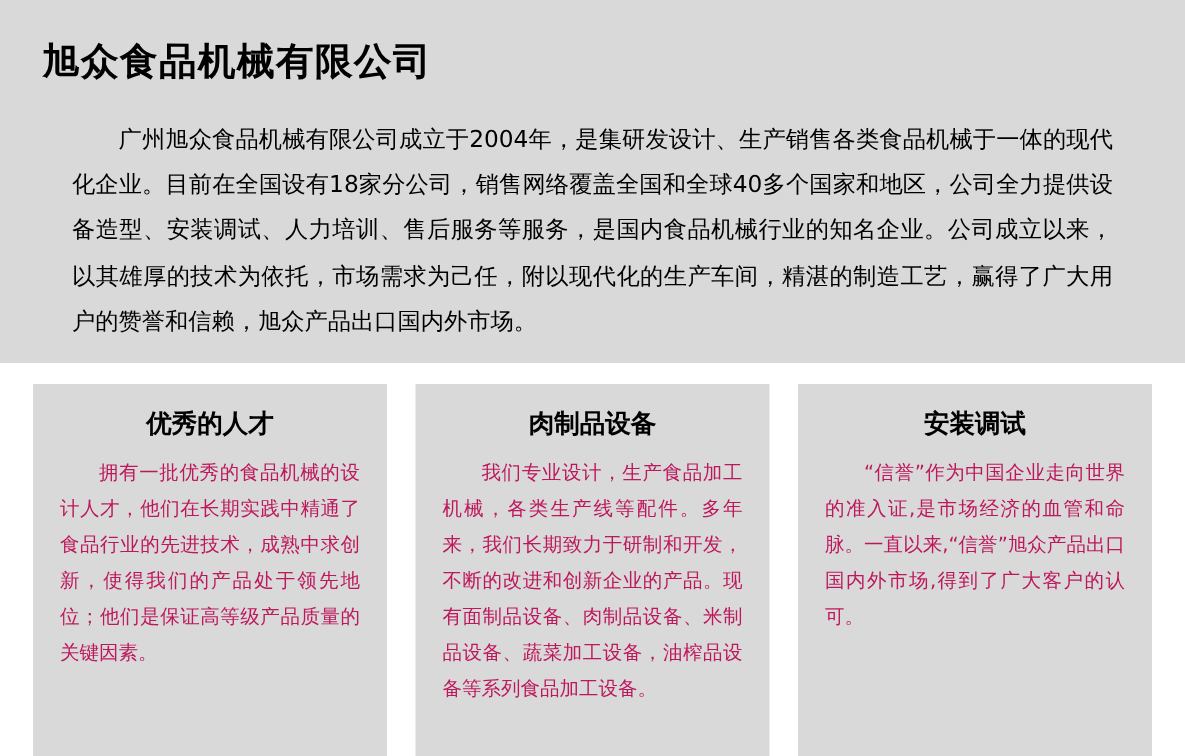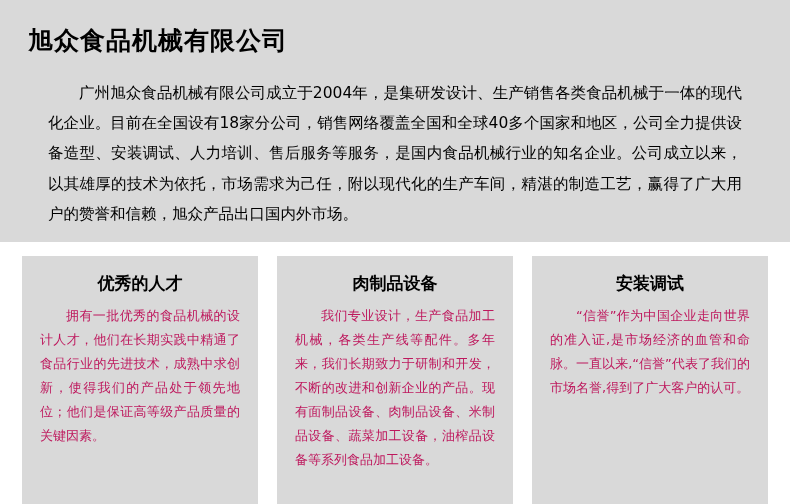--- a/index.html
+++ b/index.html
@@ -95,17 +95,17 @@
       <p class="card-body">拥有一批优秀的食品机械的设计人才，他们在长期实践中精通了食品行业的先进技术，成熟中求创新，使得我们的产品处于领先地位；他们是保证高等级产品质量的关键因素。</p>
     </div>
 
     <div class="card">
       <div class="card-title">肉制品设备</div>
       <p class="card-body">我们专业设计，生产食品加工机械，各类生产线等配件。多年来，我们长期致力于研制和开发，不断的改进和创新企业的产品。现有面制品设备、肉制品设备、米制品设备、蔬菜加工设备，油榨品设备等系列食品加工设备。</p>
     </div>
 
     <div class="card">
       <div class="card-title">安装调试</div>
-      <p class="card-body">“信誉”作为中国企业走向世界的准入证,是市场经济的血管和命脉。一直以来,“信誉”代表了我们的市场名誉,得到了广大客户的认可。</p>
+      <p class="card-body">“信誉”作为中国企业走向世界的准入证,是市场经济的血管和命脉。一直以来,“信誉”旭众产品出口国内外市场,得到了广大客户的认可。</p>
     </div>
 
   </div>
 </div>
 
 </body></html>

